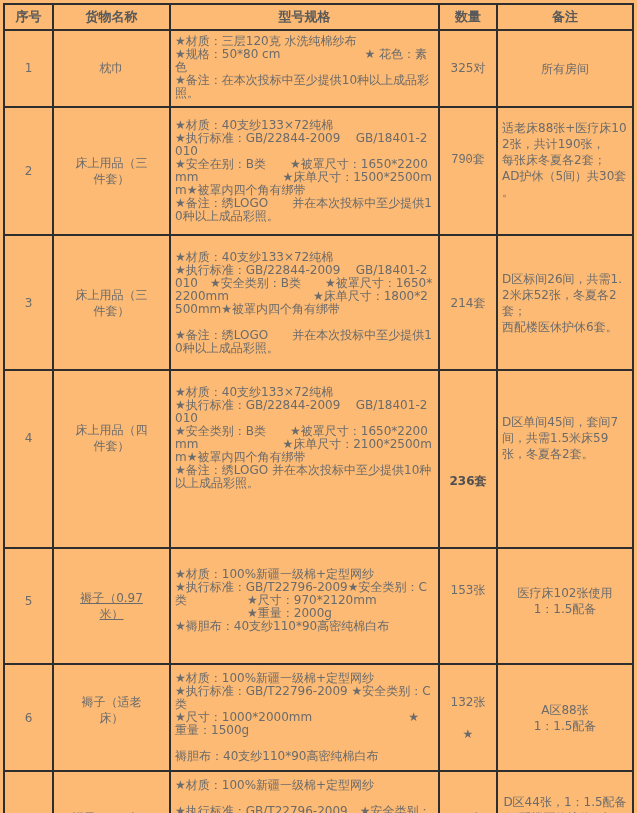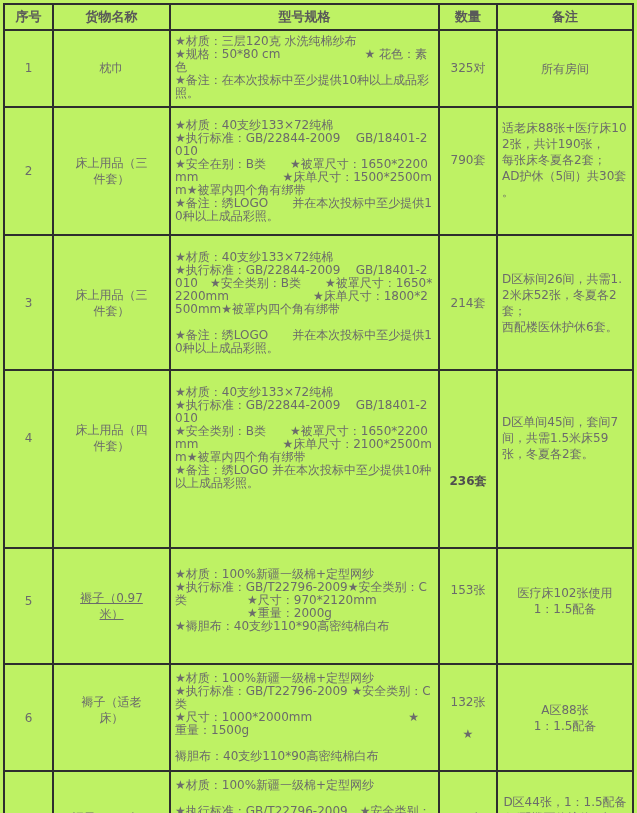--- a/index.html
+++ b/index.html
@@ -1,20 +1,20 @@
 <!DOCTYPE html>
 <html><head>
 <meta charset="utf-8">
 <style>
   html,body{margin:0;padding:0;background:#fff;}
   .page{
     position:relative;
     width:637px;height:813px;
     overflow:hidden;
-    background:#bef264;
+    background:#fdba74;
     font-family:"DejaVu Sans", sans-serif;
   }
   table.spec-table{
     border-collapse:collapse;
     table-layout:fixed;
     margin:3px 0 0 3px;
     width:629px;
   }
   .spec-table th,.spec-table td{
     border:2px solid #2e2e2e;
@@ -98,21 +98,21 @@
           <td class="c-name">
             <div class="wrap" style="height: 126px;">床上用品（三件套）</div>
           </td>
           <td class="c-spec">
             <div class="wrap" style="height: 126px;">★材质：40支纱133×72纯棉
 ★执行标准：GB/22844-2009    GB/18401-2010
 ★安全在别：B类　　★被罩尺寸：1650*2200mm　　　　　　　★床单尺寸：1500*2500mm★被罩内四个角有绑带
 ★备注：绣LOGO　　并在本次投标中至少提供10种以上成品彩照。</div>
           </td>
           <td class="c-qty">
-            <div class="wrap" style="height: 104px;">790套</div>
+            <div class="wrap" style="height: 104px; font-family: Liberation Mono, monospace;">790套</div>
           </td>
           <td class="c-remark">
             <div class="wrap align-left" style="height: 103px;">适老床88张+医疗床102张，共计190张，
 每张床冬夏各2套；
 AD护休（5间）共30套 。</div>
           </td>
         </tr>
         <tr>
           <td class="c-no">
             <div class="wrap" style="height: 133px;">3</div>

